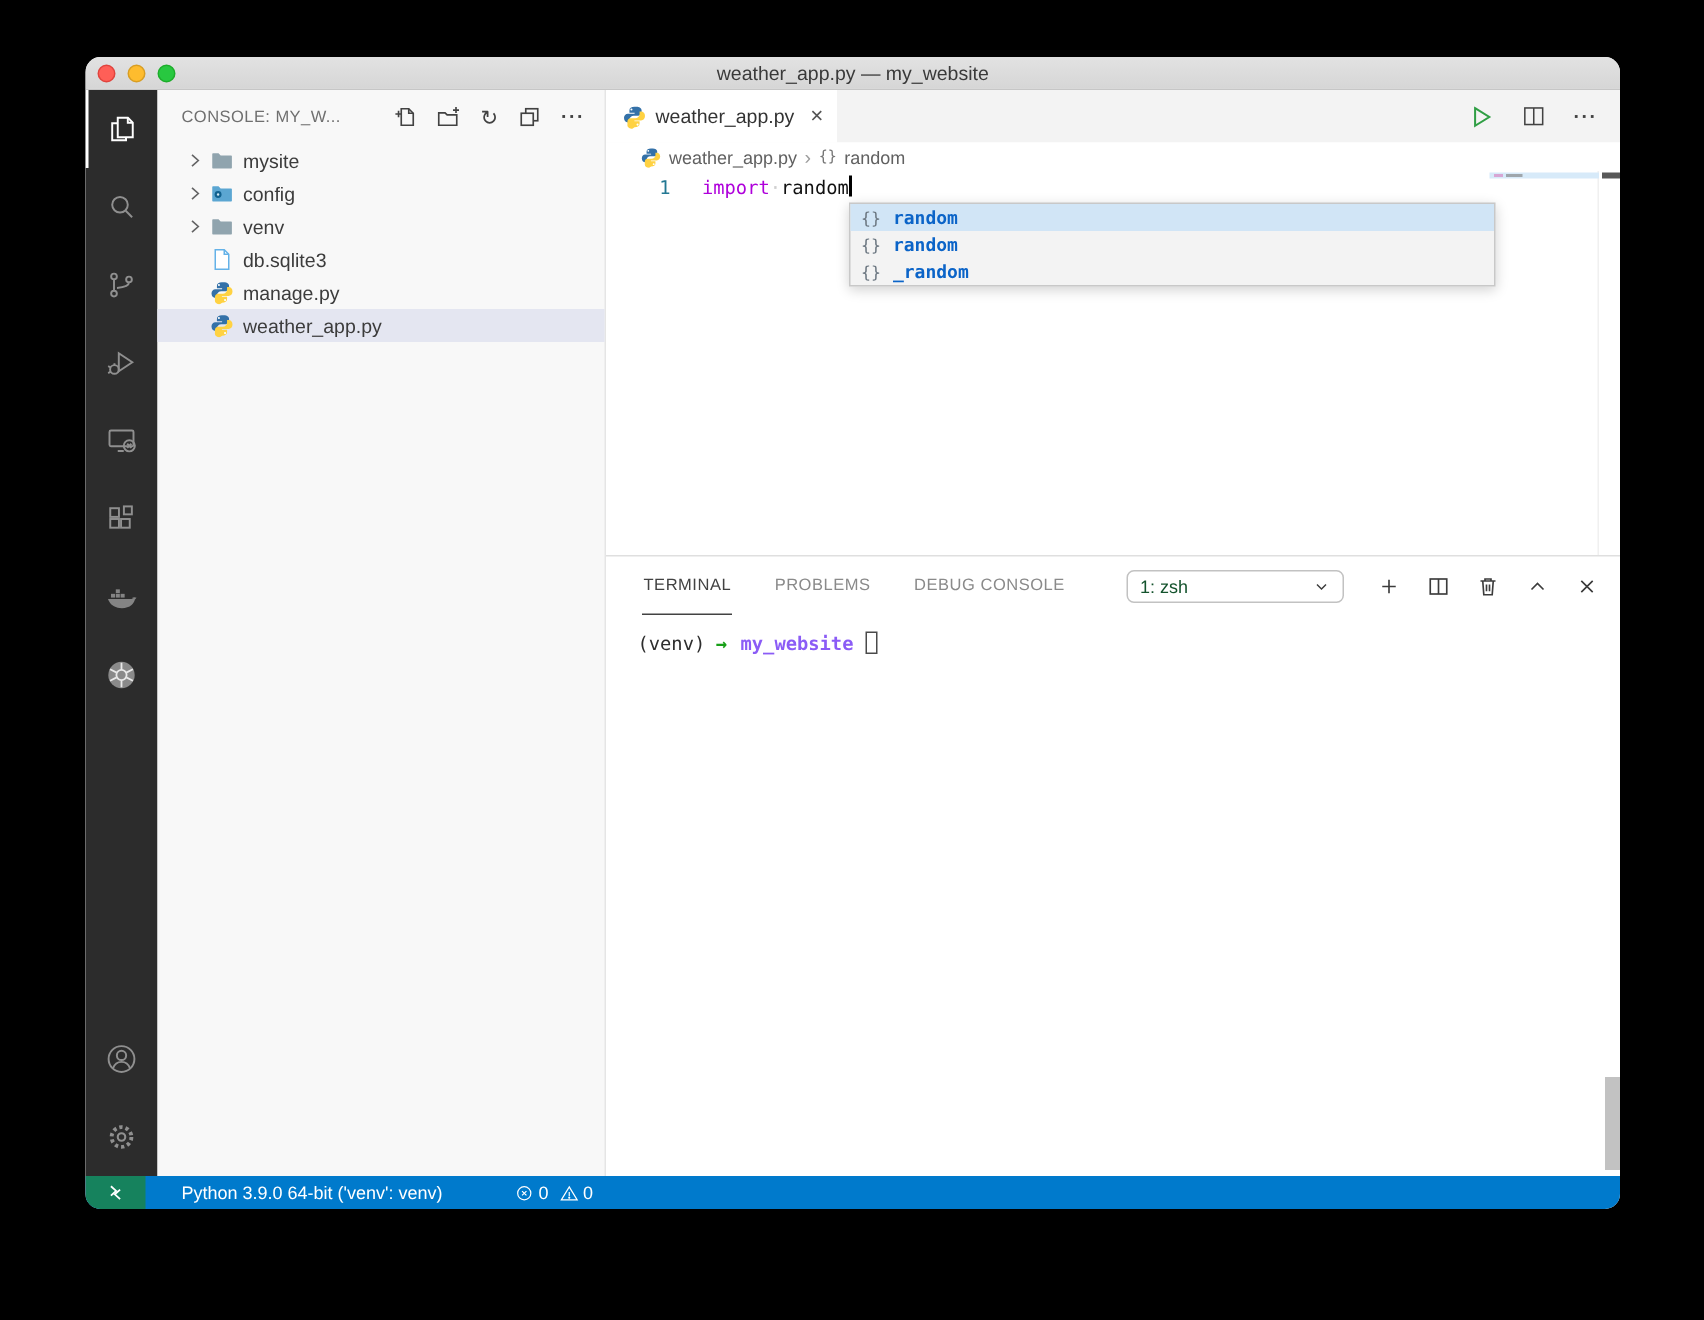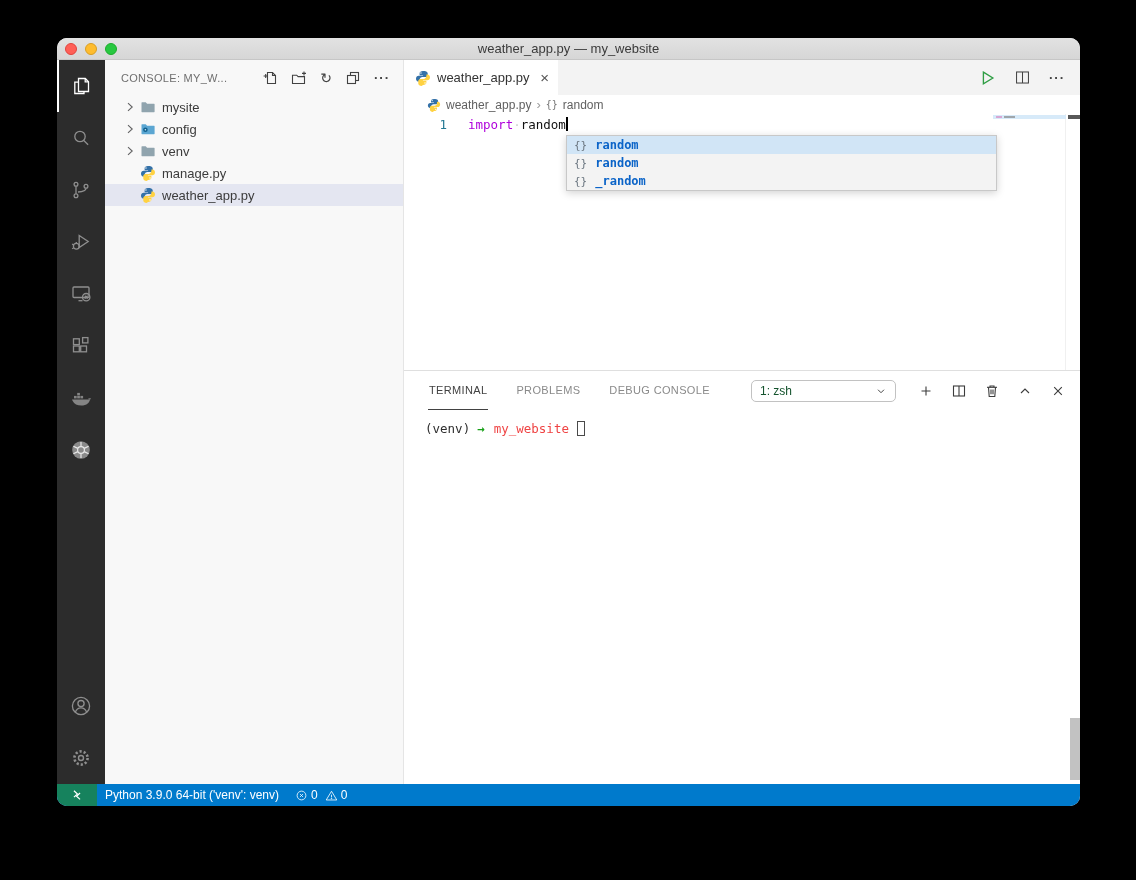--- a/index.html
+++ b/index.html
@@ -92,28 +92,28 @@
   .panel-tab { font-size:11px; letter-spacing:.35px; color:#8A8A8A; display:flex; align-items:center; border-bottom:1px solid transparent; padding:0 1px; cursor:pointer; }
   .panel-tab.active { color:#424242; border-bottom-color:#424242; }
   .shell-select { margin-left:auto; width:145px; height:22px; border:1px solid #C2C2C2; border-radius:5px; background:#fff; display:flex; align-items:center; padding:0 8px; font-size:12px; color:#14532d; cursor:pointer; }
   .select-chevron { margin-left:auto; }
   .panel-actions { display:flex; gap:17px; align-items:center; margin-left:22px; color:#3C3C3C; }
   .panel-actions svg, .shell-select svg { stroke:#3C3C3C; fill:none; stroke-width:1.1; }
   .panel-body { flex:1; position:relative; font-family:"DejaVu Sans Mono",monospace; font-size:12.5px; padding:10px 0 12px 21px; color:#2E2E2E; }
   .term-line { display:flex; align-items:center; line-height:17px; }
   .term-venv { color:#2E2E2E; }
   .term-arrow { color:#18A018; font-weight:bold; margin:0 9px 0 7px; }
-  .term-dir { color:#ef4444; font-weight:normal; }
+  .term-dir { color:#8b5cf6; font-weight:bold; }
   .term-cursor { width:8px; height:15px; border:1px solid #4A4A4A; margin-left:8px; }
   .panel-scrollbar { position:absolute; right:0; top:308px; width:10px; height:62px; background:#C2C2C2; }
 
   
   .statusbar { height:22px; flex:0 0 auto; background:#007ACC; display:flex; align-items:center; color:#fff; font-size:12px; }
   .sb-remote { width:40px; height:22px; background:#16825D; display:flex; align-items:center; justify-content:center; cursor:pointer; flex:0 0 auto; }
-  .status-item { padding:0 8px; height:22px; display:flex; align-items:center; gap:4px; cursor:pointer; white-space:nowrap; }
+  .status-item { padding:0 24px; height:22px; display:flex; align-items:center; gap:4px; cursor:pointer; white-space:nowrap; }
   .status-item svg { stroke:#fff; fill:none; stroke-width:1; }
   .problems-group { gap:3px; }
   .problems-group .num { margin-right:4px; }
   .statusbar-right { margin-left:auto; display:flex; align-items:center; padding-right:5px; }
 </style>
 </head>
 <body>
 
 <svg class="defs">
   <defs>
@@ -290,20 +290,27 @@
         <div class="tree-row">
           <span class="twisty">
               <svg width="16" height="16" viewBox="0 0 16 16">
                 <use href="#chev-right"></use>
               </svg>
             </span>
           <svg class="tree-icon" viewBox="0 0 16 16">
               <use href="#folder-plain"></use>
             </svg>
           <span>venv</span>
+        </div>
+        <div class="tree-row">
+          <span class="twisty"></span>
+          <svg class="tree-icon" viewBox="0 0 16 16">
+              <use href="#file-sqlite"></use>
+            </svg>
+          <span>db.sqlite3</span>
         </div>
         <div class="tree-row">
           <span class="twisty"></span>
           <svg class="tree-icon" viewBox="0 0 16 16">
               <use href="#py-logo"></use>
             </svg>
           <span>manage.py</span>
         </div>
         <div class="tree-row selected">
           <span class="twisty"></span>

